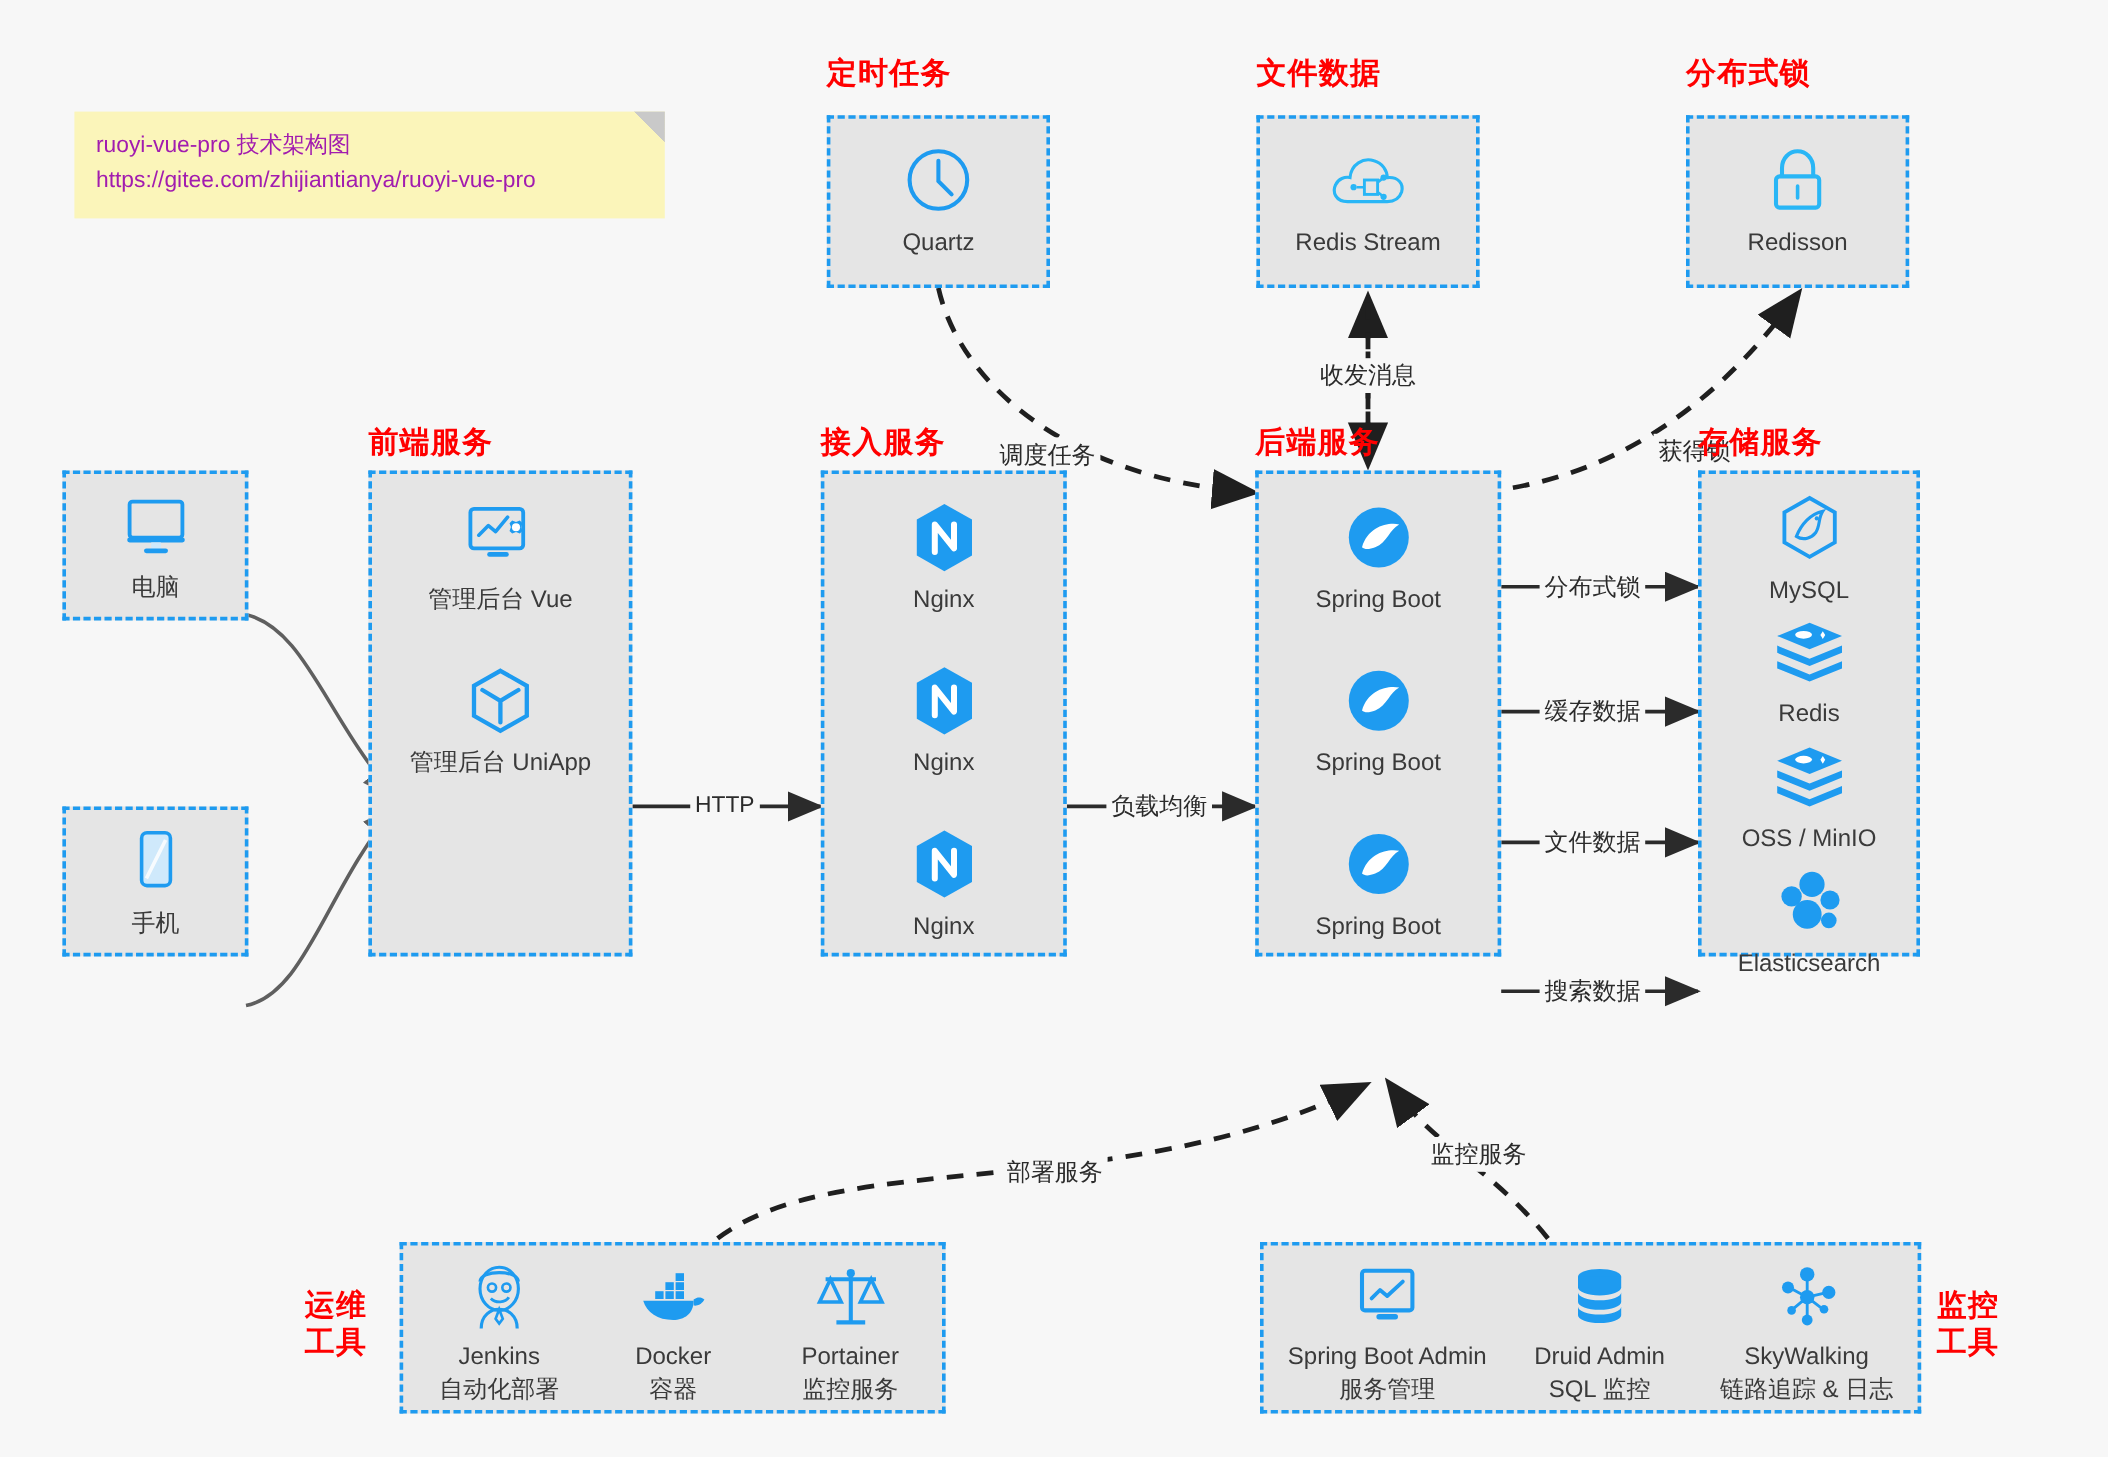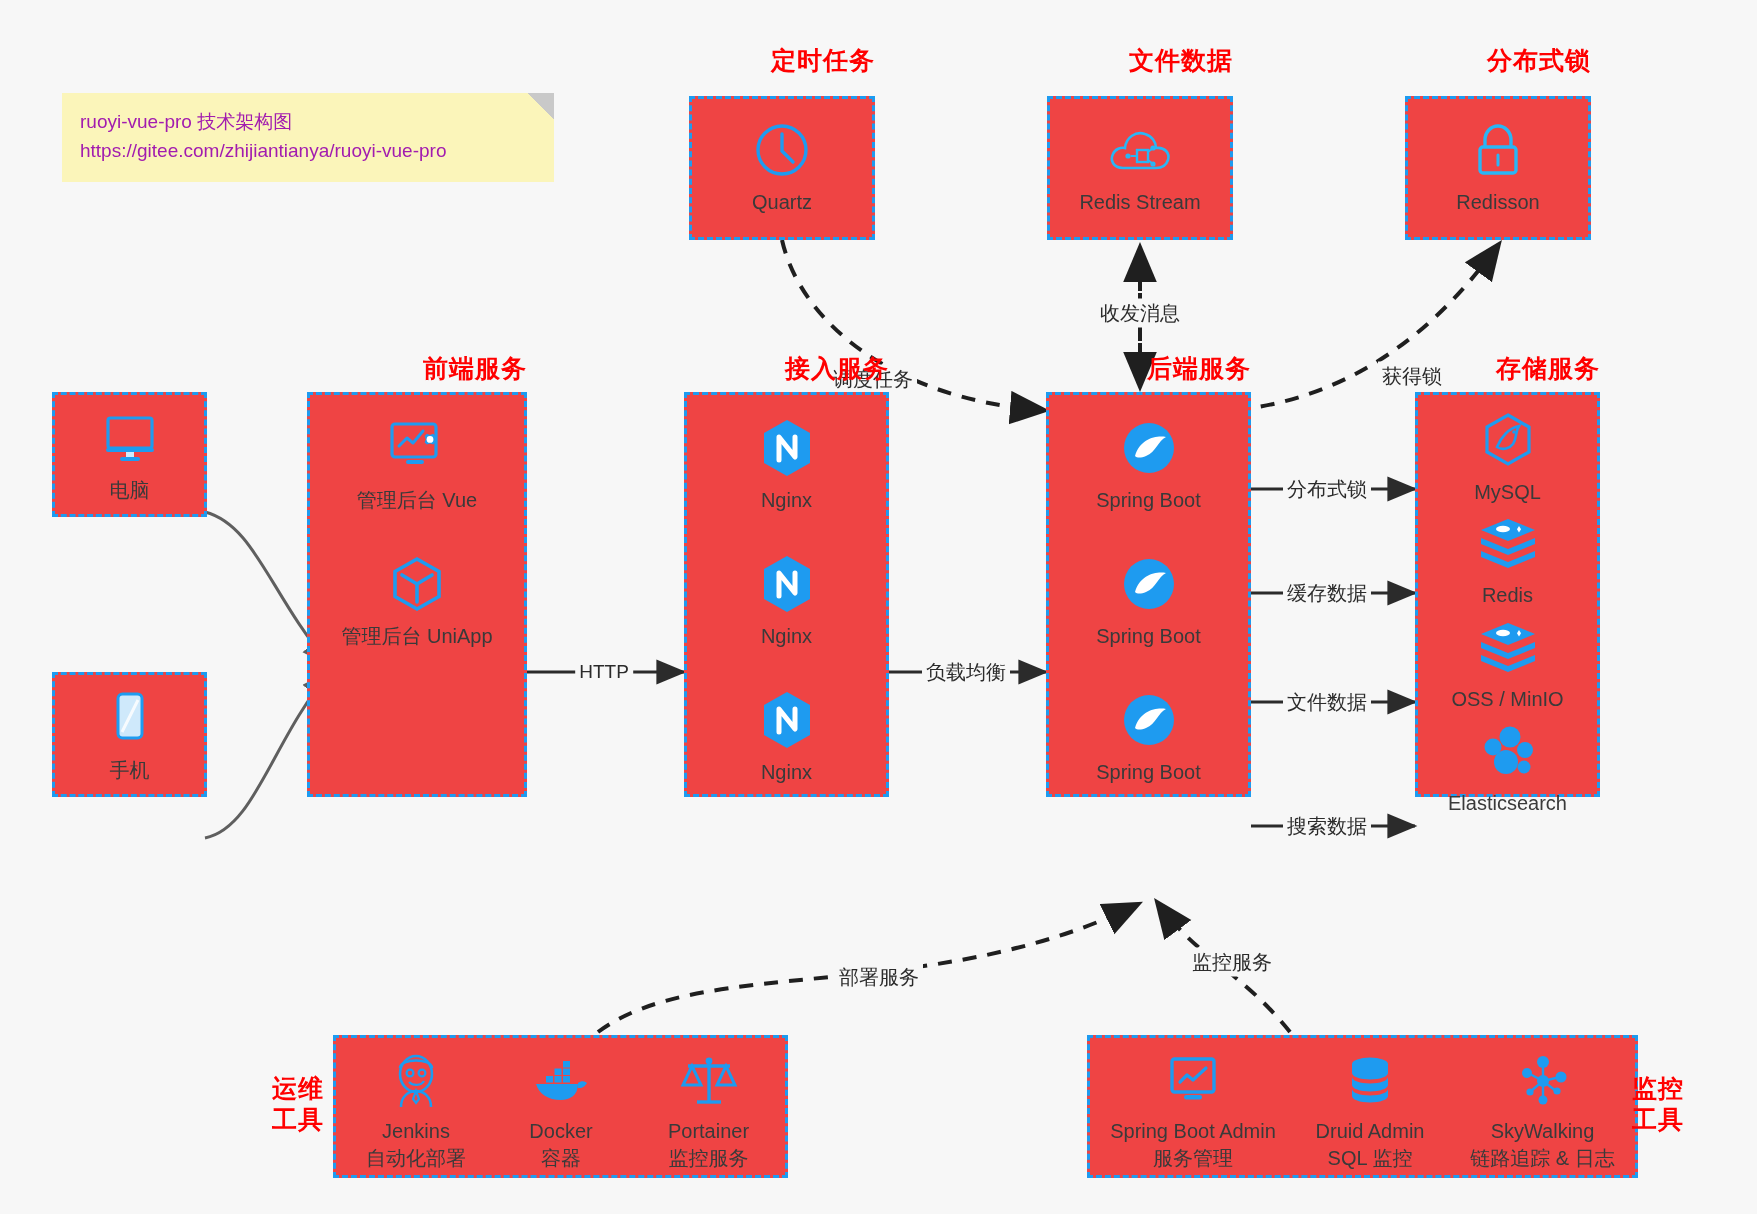--- a/index.html
+++ b/index.html
@@ -26,30 +26,30 @@
   }
   .note .fold{
     position:absolute;right:0;top:0;width:26px;height:26px;
     background:linear-gradient(225deg,#c9c9c9 0 50%,transparent 50% 100%);
   }
 
   
   .gbox{
     position:absolute;
     border:3px dashed #1e9bf0;
-    background:#ef4444;
+    background:#e5e5e5;
     box-sizing:border-box;
   }
   .gtitle{
     position:absolute;
     color:#ff0000;
     font-weight:bold;
     font-size:25px;
     letter-spacing:1px;
-    text-align:right;
+    text-align:left;
     white-space:nowrap;
   }
   .gtitle.side{line-height:1.25;}
 
   
   .node{
     position:absolute;
     text-align:center;
     width:100%;
     left:0;
@@ -393,21 +393,21 @@
           <path d="M14 13 L5 32 H23 Z" fill="none" stroke="#1e9bf0" stroke-width="3"></path>
           <path d="M48 13 L39 32 H57 Z" fill="none" stroke="#1e9bf0" stroke-width="3"></path>
           <circle cx="31" cy="8" r="3.4" fill="#1e9bf0"></circle>
         </svg>
       </div>
       <div class="lbl">Portainer</div>
       <div class="sub">监控服务</div>
     </div>
   </div>
 
-  <div class="gbox" style="left:1087px;top:1035px;width:551px;height:143px">
+  <div class="gbox" style="left:1050px;top:1035px;width:551px;height:143px">
     <div class="hnode" style="left:8px;top:12px;width:190px">
       <div class="ico">
         <svg width="58" height="54" viewBox="0 0 58 54">
           <rect x="8" y="5" width="42" height="33" rx="2.5" fill="none" stroke="#1e9bf0" stroke-width="3.4"></rect>
           <path d="M16 28 L23 21 L29 26 L42 14" fill="none" stroke="#1e9bf0" stroke-width="3.2" stroke-linecap="round" stroke-linejoin="round"></path>
           <rect x="20" y="41" width="18" height="4.5" rx="2.2" fill="#1e9bf0"></rect>
         </svg>
       </div>
       <div class="lbl">Spring Boot Admin</div>
       <div class="sub">服务管理</div>

